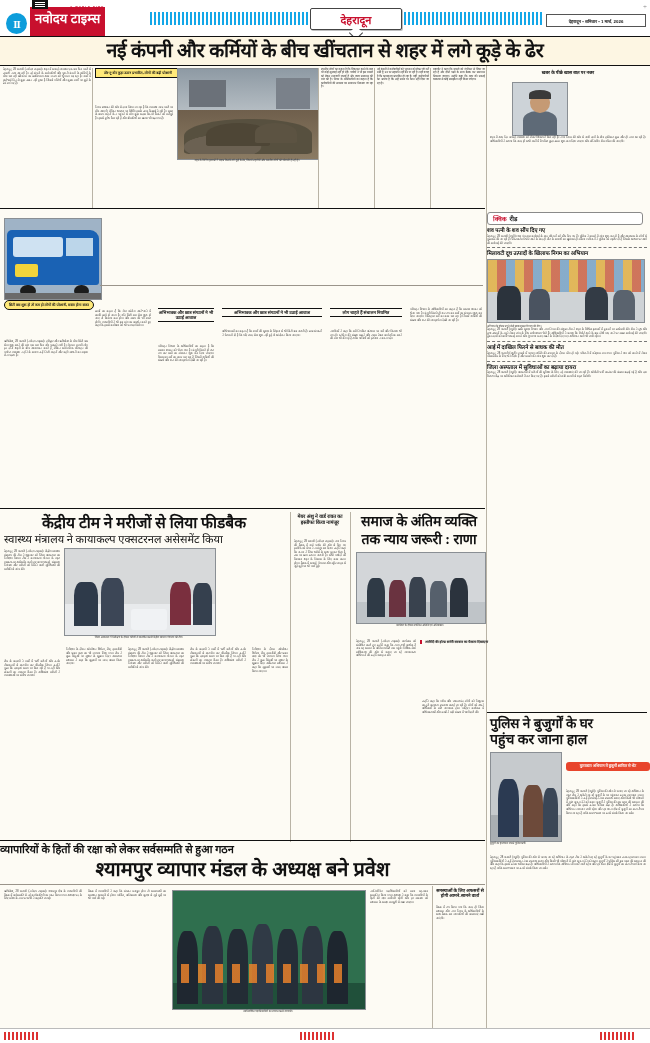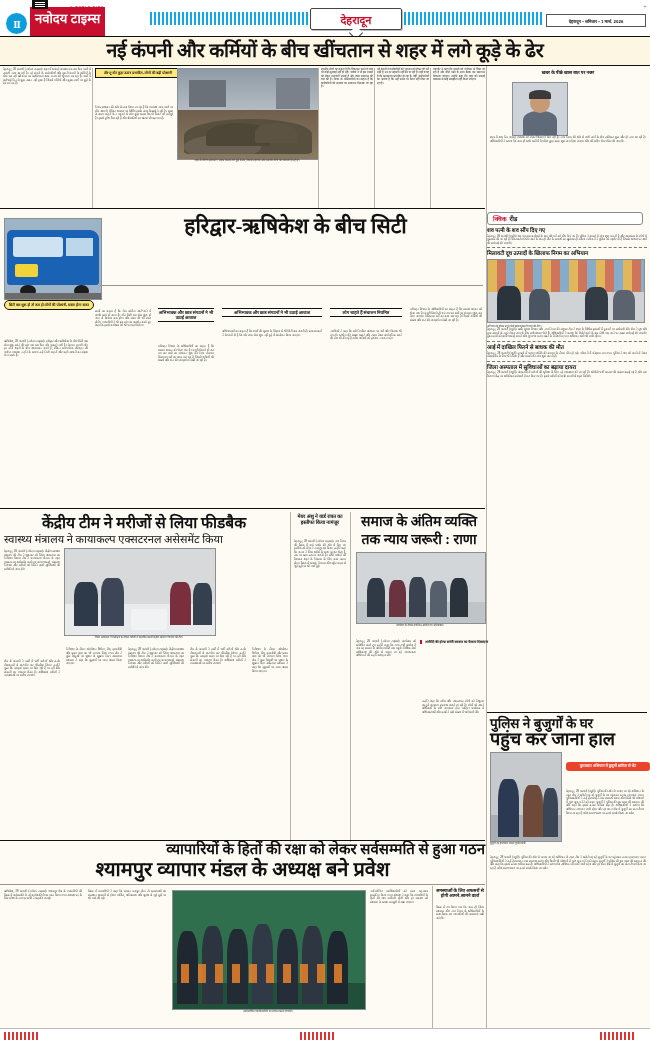--- a/index.html
+++ b/index.html
@@ -175,21 +175,20 @@
     <div style="position:absolute;left:2%;top:14%;width:96%;height:68%;background:#1a62b4;border-radius:5px 9px 3px 3px;"></div>
     <div style="position:absolute;left:8%;top:22%;width:52%;height:26%;background:#cfe2f2;border-radius:3px;"></div>
     <div style="position:absolute;left:64%;top:24%;width:28%;height:22%;background:#bcd6ea;"></div>
     <div style="position:absolute;left:10%;top:56%;width:24%;height:16%;background:#f2d43a;border-radius:2px;"></div>
     <div style="position:absolute;left:16%;bottom:2%;width:16%;height:16%;background:#1c1c1c;border-radius:50%;"></div>
     <div style="position:absolute;left:72%;bottom:2%;width:16%;height:16%;background:#1c1c1c;border-radius:50%;"></div>
     <div style="position:absolute;left:0;bottom:0;width:100%;height:8%;background:#6b6b6b;"></div>
   </div>
   <div class="yellowbox" style="position:absolute;left:4px;top:300px;width:82px;border-radius:5px;">सिटी बस शुरू हो तो कम हो लोगों की परेशानी, सस्ता होगा सफर</div>
 
-  <h2 class="hl" style="position:absolute;left:108px;top:214px;width:375px;font-size:21px;line-height:25px;text-align:center;">हरिद्वार-ऋषिकेश के बीच सिटी</h2>
 
   <div class="hrule" style="left:100px;top:285px;width:383px;"></div>
 
   <div class="copy" style="position:absolute;left:4px;top:340px;width:84px;">ऋषिकेश, 28 फरवरी (नवोदय टाइम्स)। हरिद्वार और ऋषिकेश के बीच सिटी बस सेवा शुरू करने की मांग एक बार फिर जोर पकड़ने लगी है। रोजाना हजारों लोग इन दोनों शहरों के बीच आवागमन करते हैं, लेकिन सार्वजनिक परिवहन की पर्याप्त व्यवस्था न होने के कारण उन्हें निजी वाहनों और महंगे साधनों का सहारा लेना पड़ता है।</div>
   <div class="copy" style="position:absolute;left:95px;top:310px;width:56px;">छात्रों का कहना है कि रोज कॉलेज आने-जाने में काफी खर्च हो जाता है। यदि सिटी बस सेवा शुरू हो जाए तो किराया कम होगा और समय की भी बचत होगी। व्यापारियों ने भी इस मांग का समर्थन करते हुए कहा कि इससे कारोबार को भी फायदा मिलेगा।</div>
   <div class="copy" style="position:absolute;left:158px;top:345px;width:56px;">परिवहन विभाग के अधिकारियों का कहना है कि प्रस्ताव शासन को भेजा गया है। मंजूरी मिलते ही रूट तय कर बसों का संचालन शुरू कर दिया जाएगा। फिलहाल सर्वे का काम चल रहा है जिसमें यात्रियों की संख्या और रूट की व्यवहार्यता देखी जा रही है।</div>
 
   <div style="position:absolute;left:158px;top:308px;width:56px;" class="boxhead">अभिभावक और छात्र संगठनों ने भी उठाई आवाज</div>
   <div style="position:absolute;left:222px;top:308px;width:100px;" class="boxhead">अभिभावक और छात्र संगठनों ने भी उठाई आवाज</div>
   <div class="copy" style="position:absolute;left:222px;top:330px;width:100px;">अभिभावकों का कहना है कि बच्चों की सुरक्षा के लिहाज से भी सिटी बस जरूरी है। छात्र संगठनों ने चेतावनी दी है कि यदि जल्द सेवा शुरू नहीं हुई तो आंदोलन किया जाएगा।</div>
@@ -242,21 +241,21 @@
   <div class="cap" style="position:absolute;left:356px;top:624px;width:128px;">कार्यक्रम के दौरान उपस्थित अतिथि एवं अधिवक्ता।</div>
 
   <div class="copy" style="position:absolute;left:356px;top:640px;width:60px;">देहरादून, 28 फरवरी (नवोदय टाइम्स)। कार्यक्रम को संबोधित करते हुए उन्होंने कहा कि न्याय तभी सार्थक है जब वह समाज के अंतिम व्यक्ति तक पहुंचे। विधिक सेवा प्राधिकरण की ओर से चलाए जा रहे जागरूकता अभियानों की उन्होंने सराहना की।</div>
   <div class="copy" style="position:absolute;left:422px;top:700px;width:62px;">उन्होंने कहा कि गरीब और जरूरतमंद लोगों को निशुल्क कानूनी सहायता उपलब्ध कराई जा रही है। लोगों को अपने अधिकारों के प्रति जागरूक होना चाहिए। कार्यक्रम में अधिवक्ताओं और छात्रों ने बड़ी संख्या में भागीदारी की।</div>
 
   <div style="position:absolute;left:420px;top:640px;width:64px;border-left:2px solid #c8102e;padding-left:3px;
               font-size:3.4px;line-height:4.2px;font-weight:bold;color:#111;">अरविंदी की होल्ड सर्जरी सरकार का फैसला दिखाएगा</div>
 
   <div class="hrule thick" style="left:0;top:840px;width:485px;"></div>
 
-  <div style="position:absolute;left:0;top:843px;width:485px;text-align:right;font-size:15px;
+  <div style="position:absolute;left:0;top:843px;width:485px;text-align:left;font-size:11px;
               line-height:13px;font-weight:bold;">व्यापारियों के हितों की रक्षा को लेकर सर्वसम्मति से हुआ गठन</div>
   <h2 class="hl" style="position:absolute;left:0;top:857px;width:485px;font-size:20px;line-height:24px;text-align:center;">श्यामपुर व्यापार मंडल के अध्यक्ष बने प्रवेश</h2>
   <div class="hrule" style="left:0;top:884px;width:485px;"></div>
 
   <div class="copy" style="position:absolute;left:4px;top:890px;width:78px;">ऋषिकेश, 28 फरवरी (नवोदय टाइम्स)। श्यामपुर क्षेत्र के व्यापारियों की बैठक में सर्वसम्मति से नई कार्यकारिणी का गठन किया गया। अध्यक्ष पद के लिए प्रवेश के नाम पर सभी ने सहमति जताई।</div>
   <div class="copy" style="position:absolute;left:88px;top:890px;width:78px;">बैठक में व्यापारियों ने कहा कि संगठन मजबूत होगा तो समस्याओं का समाधान आसानी से होगा। पार्किंग, अतिक्रमण और सुरक्षा से जुड़े मुद्दों पर भी चर्चा की गई।</div>
 
   <div class="photo" style="left:172px;top:890px;width:192px;height:118px;">
     <div style="position:absolute;inset:0;background:#2f6f4e;"></div>
     <div style="position:absolute;left:0;bottom:0;width:100%;height:22%;background:#20503a;"></div>
@@ -304,21 +303,21 @@
     <div class="sb-h">आई में दाखिल फिरने से बाधक की मौत</div>
     <div class="copy">देहरादून, 28 फरवरी (ब्यूरो)। हादसे में घायल व्यक्ति की उपचार के दौरान मौत हो गई। परिजनों में कोहराम मच गया। पुलिस ने शव को कब्जे में लेकर पोस्टमार्टम के लिए भेज दिया है और मामले की जांच शुरू कर दी है।</div>
     <div class="dashed"></div>
 
     <div class="sb-h">जिला अस्पताल में सुविधाओं का बढ़ाया दायरा</div>
     <div class="copy">देहरादून, 28 फरवरी (ब्यूरो)। अस्पताल में मरीजों की सुविधा के लिए नई व्यवस्थाएं की जा रही हैं। ओपीडी पर्ची काउंटर की संख्या बढ़ाई गई है और दवा वितरण केंद्र पर अतिरिक्त कर्मचारी तैनात किए गए हैं। इससे मरीजों को लंबी कतारों से राहत मिलेगी।</div>
   </div>
 
   <div class="hrule thick" style="left:487px;top:712px;width:160px;"></div>
   <h2 class="hl" style="position:absolute;left:490px;top:716px;width:156px;font-size:13.5px;line-height:15px;">पुलिस ने बुजुर्गों के घर</h2>
-  <h2 class="hl" style="position:absolute;left:490px;top:732px;width:156px;font-size:18px;line-height:15px;">पहुंच कर जाना हाल</h2>
+  <h2 class="hl" style="position:absolute;left:490px;top:732px;width:156px;font-size:14px;line-height:15px;">पहुंच कर जाना हाल</h2>
   <div class="redbox" style="position:absolute;left:566px;top:762px;width:76px;">मुलाकात अभियान में बुजुर्गों शामिल से भेंट</div>
 
   <div class="photo" style="left:490px;top:752px;width:70px;height:88px;">
     <div style="position:absolute;inset:0;background:#c6cacd;"></div>
     <div style="position:absolute;left:0;bottom:0;width:100%;height:30%;background:#a9aeb2;"></div>
     <div style="position:absolute;left:10%;bottom:4%;width:30%;height:66%;background:#2b3a52;border-radius:34% 34% 0 0;"></div>
     <div style="position:absolute;left:46%;bottom:4%;width:28%;height:60%;background:#6d4a3a;border-radius:34% 34% 0 0;"></div>
     <div style="position:absolute;left:74%;bottom:4%;width:22%;height:56%;background:#3a4656;border-radius:34% 34% 0 0;"></div>
   </div>
   <div class="copy" style="position:absolute;left:566px;top:790px;width:78px;">देहरादून, 28 फरवरी (ब्यूरो)। पुलिस की ओर से चलाए जा रहे अभियान के तहत टीम ने अकेले रह रहे बुजुर्गों के घर पहुंचकर उनका हालचाल जाना। पुलिसकर्मियों ने उन्हें हेल्पलाइन नंबर उपलब्ध कराए और किसी भी परेशानी में तुरंत सूचना देने को कहा। बुजुर्गों ने पुलिस की इस पहल की सराहना की और कहा कि इससे उनका भरोसा बढ़ा है। अधिकारियों ने बताया कि अभियान लगातार जारी रहेगा और हर थाना क्षेत्र में बुजुर्गों का डाटा तैयार किया जा रहा है ताकि समय-समय पर उनसे संपर्क किया जा सके।</div>

